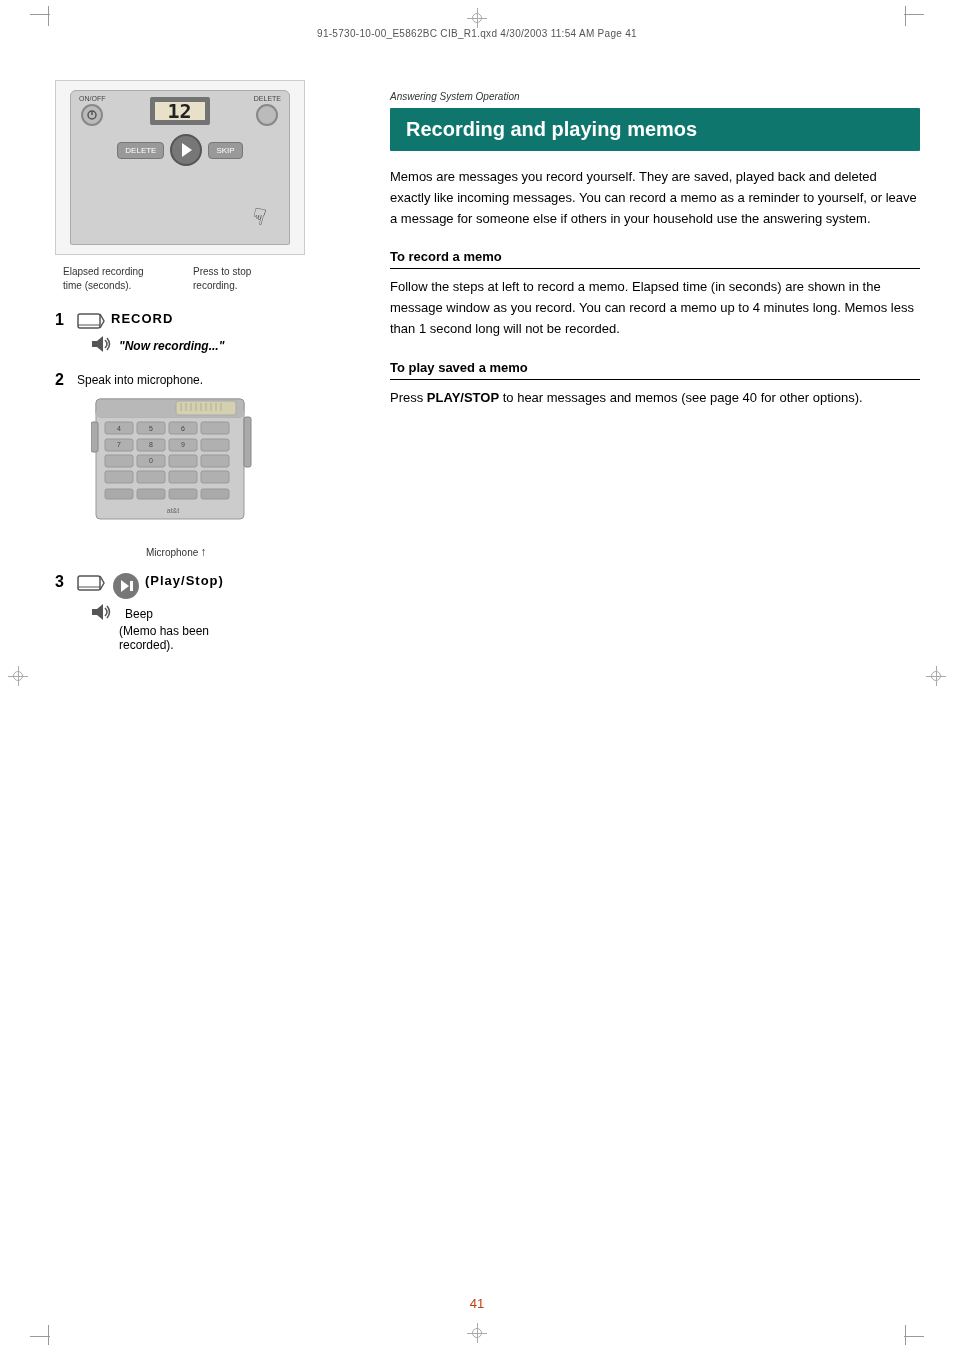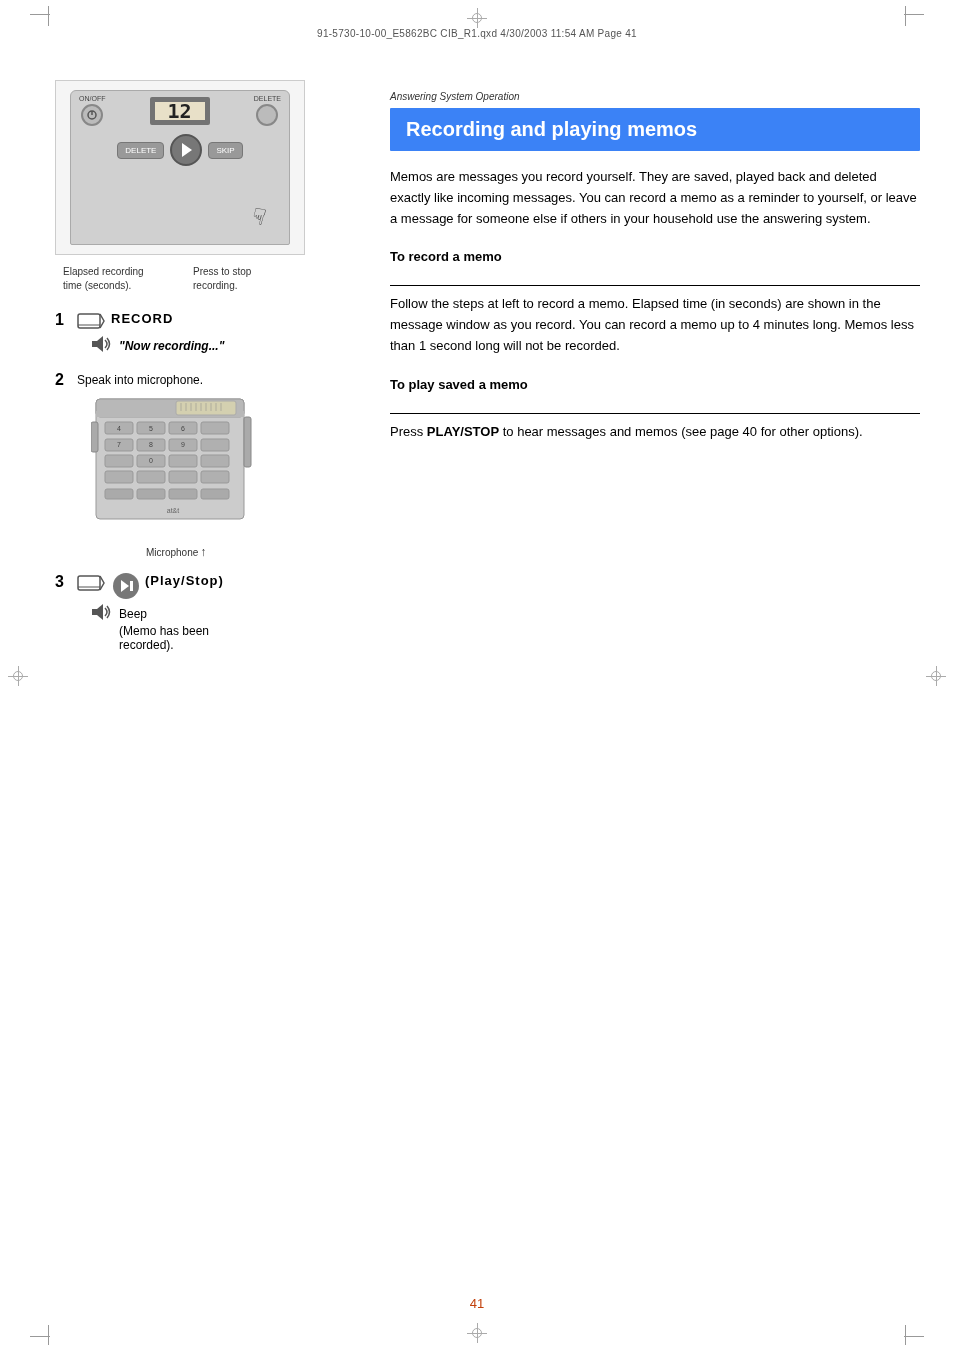--- a/index.html
+++ b/index.html
@@ -195,21 +195,21 @@
     }
 
     
     .section-label {
       font-size: 10px;
       font-style: italic;
       color: #333;
       margin-bottom: 6px;
     }
     .section-title-box {
-      background: #3b82f6;
+      background: #0f766e;
       color: #fff;
       padding: 10px 16px;
       font-size: 20px;
       font-weight: bold;
       margin-bottom: 16px;
       border-radius: 1px;
     }
     .intro-text {
       font-size: 13px;
       line-height: 1.6;
@@ -217,21 +217,21 @@
       margin-bottom: 20px;
     }
     .sub-section {
       margin-bottom: 20px;
     }
     .sub-section-title {
       font-size: 13px;
       font-weight: bold;
       color: #000;
       border-bottom: 1px solid #000;
-      padding-bottom: 21px;
+      padding-bottom: 4px;
       margin-bottom: 8px;
     }
     .sub-section-body {
       font-size: 13px;
       line-height: 1.6;
       color: #000;
     }
 
     
     .page-number {
@@ -484,21 +484,21 @@
         <span style="display:inline-flex;align-items:center;justify-content:center;background:#777;border-radius:50%;width:26px;height:26px;margin-left:2px;">
           <svg width="14" height="14" viewBox="0 0 14 14">
             <polygon points="2,1 10,7 2,13" fill="#fff"></polygon>
             <rect x="11" y="2" width="3" height="10" fill="#fff"></rect>
           </svg>
         </span>
         <span class="step-label">(Play/Stop)</span>
       </div>
 
       <div class="step-sub" style="margin-top:4px;flex-direction:column;align-items:flex-start;gap:0;">
-        <div style="display:flex;align-items:center;gap:6px;justify-content:center;">
+        <div style="display:flex;align-items:center;gap:12px;justify-content:center;">
           <span>
             <svg width="22" height="18" viewBox="0 0 22 18">
               <rect x="1" y="6" width="5" height="6" fill="#555"></rect>
               <polygon points="6,6 12,1 12,17 6,12" fill="#555"></polygon>
               <path d="M14,5 Q18,9 14,13" fill="none" stroke="#555" stroke-width="1.5"></path>
               <path d="M16,3 Q21,9 16,15" fill="none" stroke="#555" stroke-width="1.5"></path>
             </svg>
           </span>
           <span style="font-size:12px;color:#000;">Beep</span>
         </div>

